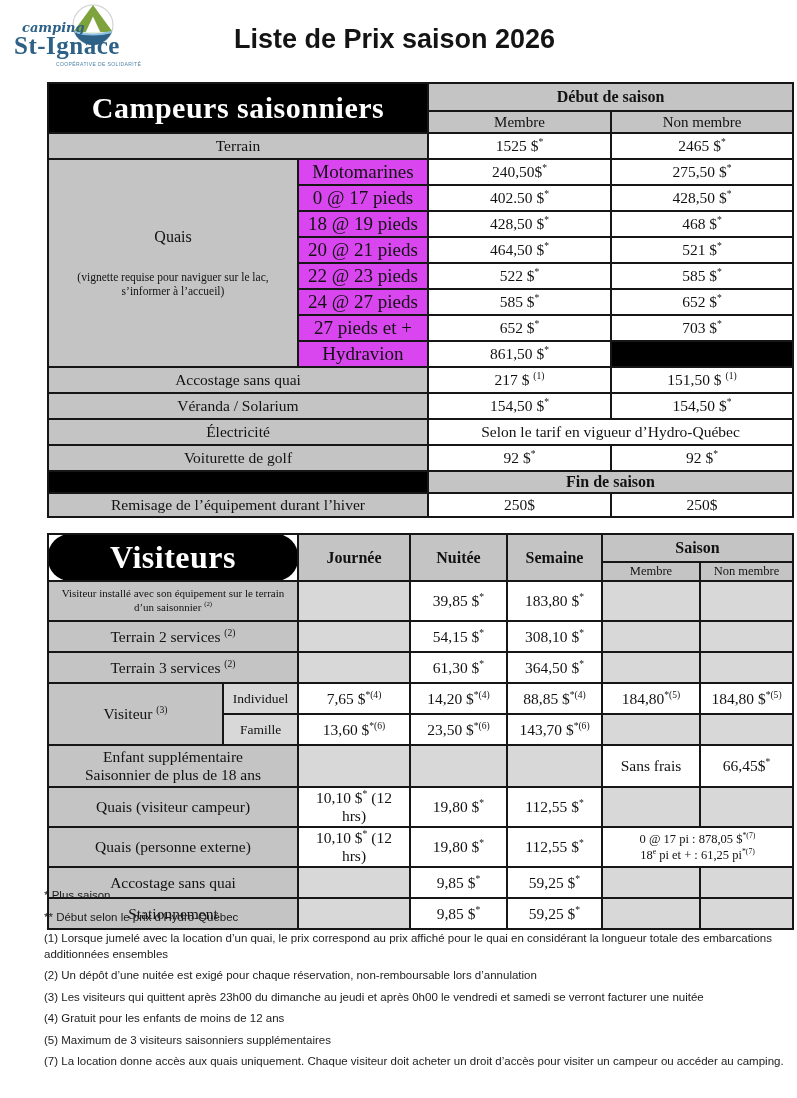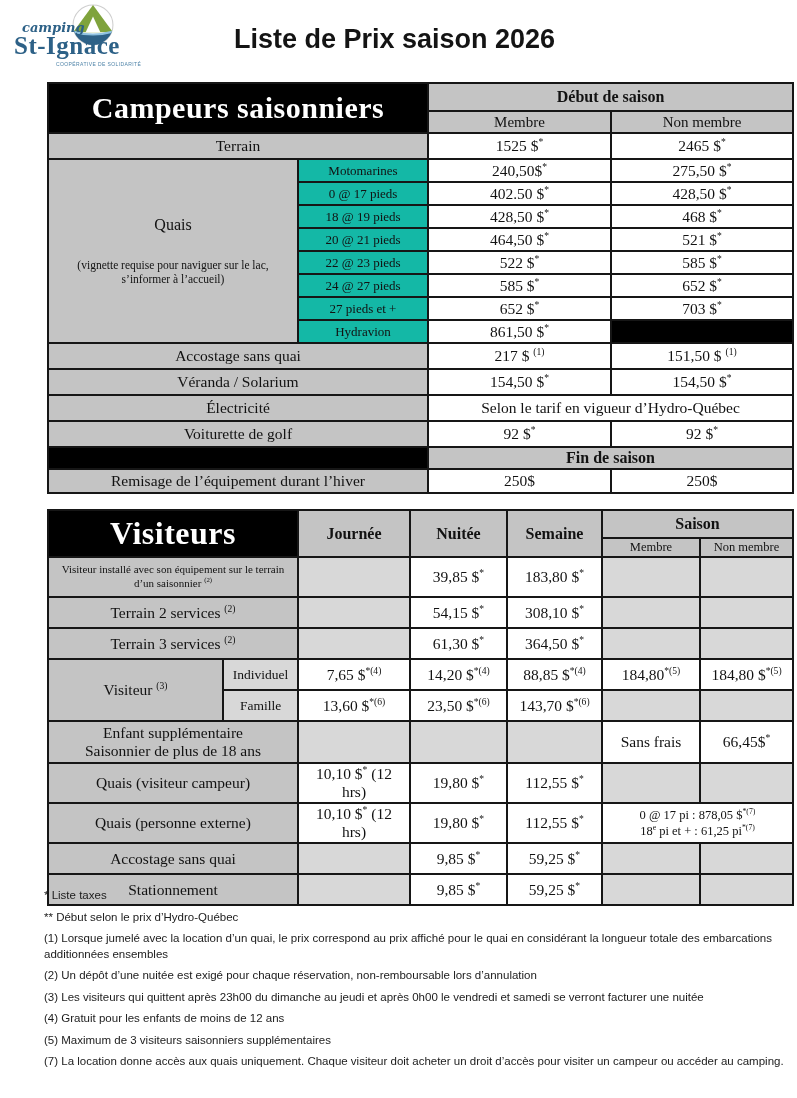--- a/index.html
+++ b/index.html
@@ -37,33 +37,33 @@
   .gray  { background: #c4c4c4; }
   .light { background: #d8d8d8; }
   .black { background: #000000; color: #ffffff; }
   .val   { background: #ffffff; }
   sup { font-size: 62%; line-height: 0; }
 
   .t1 { width: 745px; }
   .t2 { width: 745px; margin-top: 15px; }
 
   .big-title { font-weight: bold; color: #fff; font-size: 30px; letter-spacing: 0.5px; }
-  .t2 .big-title { font-size: 32px; }
+  .t2 .big-title { font-size: 32px; border-radius: 22px; }
   .h-season { font-weight: bold; font-size: 16px; }
   .h-mem { font-size: 15px; }
   .h-mem-sm { font-size: 12.5px; }
   .h-col { font-weight: bold; font-size: 16px; }
 
   .r-h1 { height: 28px; } .r-h2 { height: 22px; }
   .r-std { height: 26px; } .r-quai { height: 23px; }
   .r-fin { height: 21px; } .r-rem { height: 24px; }
 
   .q-name { font-size: 16px; }
   .q-note { font-size: 11.5px; margin-top: 24px; line-height: 1.25; }
-  .subl { background: #14b8a6; font-size: 13px; }
+  .subl { background: #d946ef; font-size: 19px; }
 
   .v-h1 { height: 28px; } .v-h2 { height: 18px; }
   .v-tall { height: 40px; } .v-std { height: 31px; }
   .v-enf { height: 42px; } .v-qpe { height: 38px; }
   .lbl-sm { font-size: 11px; line-height: 1.25; text-align: center; }
   .saison-quais { font-size: 12.5px; line-height: 1.3; }
 
   
   .footnotes {
     position: absolute; left: 44px; top: 888px; width: 751px;
@@ -298,21 +298,21 @@
     <td class="light"></td>
     <td class="val"><span>9,85 $</span><sup>*</sup></td>
     <td class="val"><span>59,25 $</span><sup>*</sup></td>
     <td class="light"></td>
     <td class="light"></td>
   </tr>
 </tbody>
   </table>
 
 <div class="footnotes">
-  <div class="footnote">* Liste taxes</div>
+  <div class="footnote">* Plus saison</div>
   <div class="footnote">** Début selon le prix d’Hydro-Québec</div>
   <div class="footnote">(1) Lorsque jumelé avec la location d’un quai, le prix correspond au prix affiché pour le quai en considérant la longueur totale des embarcations additionnées ensembles</div>
   <div class="footnote">(2) Un dépôt d’une nuitée est exigé pour chaque réservation, non-remboursable lors d’annulation</div>
   <div class="footnote">(3) Les visiteurs qui quittent après 23h00 du dimanche au jeudi et après 0h00 le vendredi et samedi se verront facturer une nuitée</div>
   <div class="footnote">(4) Gratuit pour les enfants de moins de 12 ans</div>
   <div class="footnote">(5) Maximum de 3 visiteurs saisonniers supplémentaires</div>
   <div class="footnote">(7) La location donne accès aux quais uniquement. Chaque visiteur doit acheter un droit d’accès pour visiter un campeur ou accéder au camping.</div>
 </div>
 
 </body></html>

